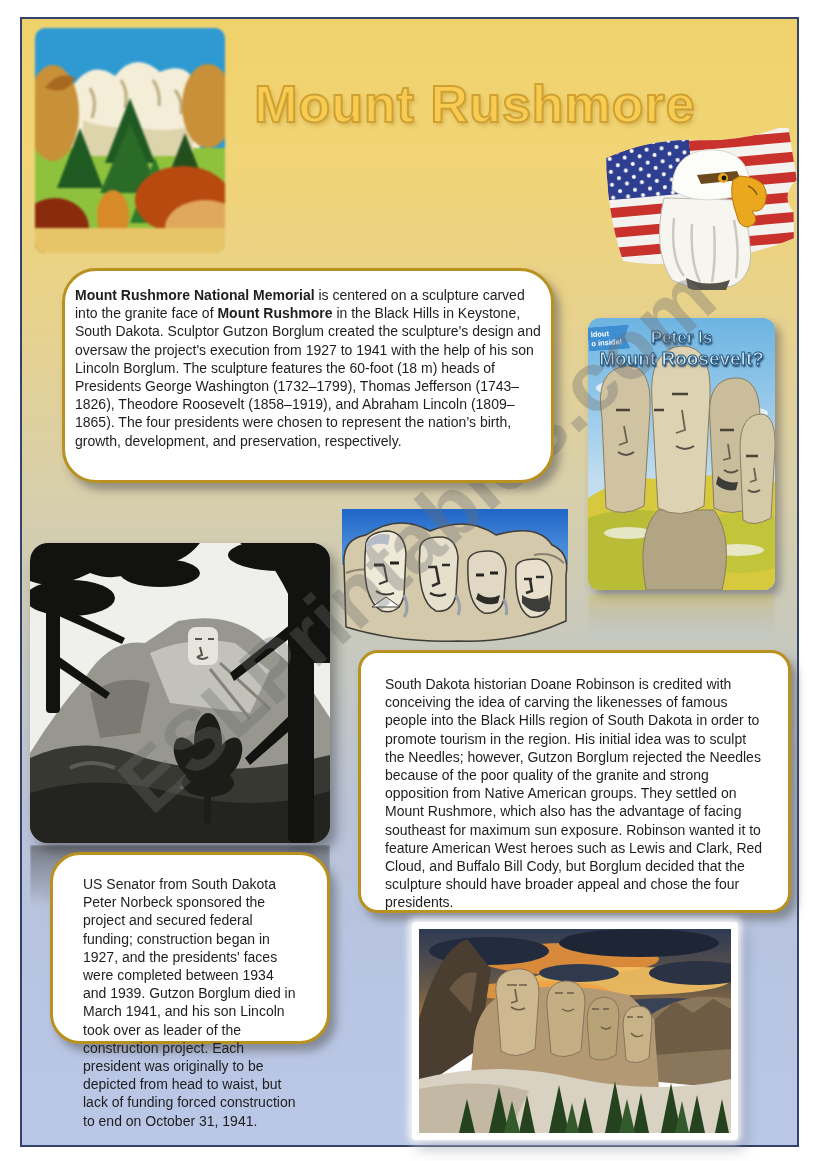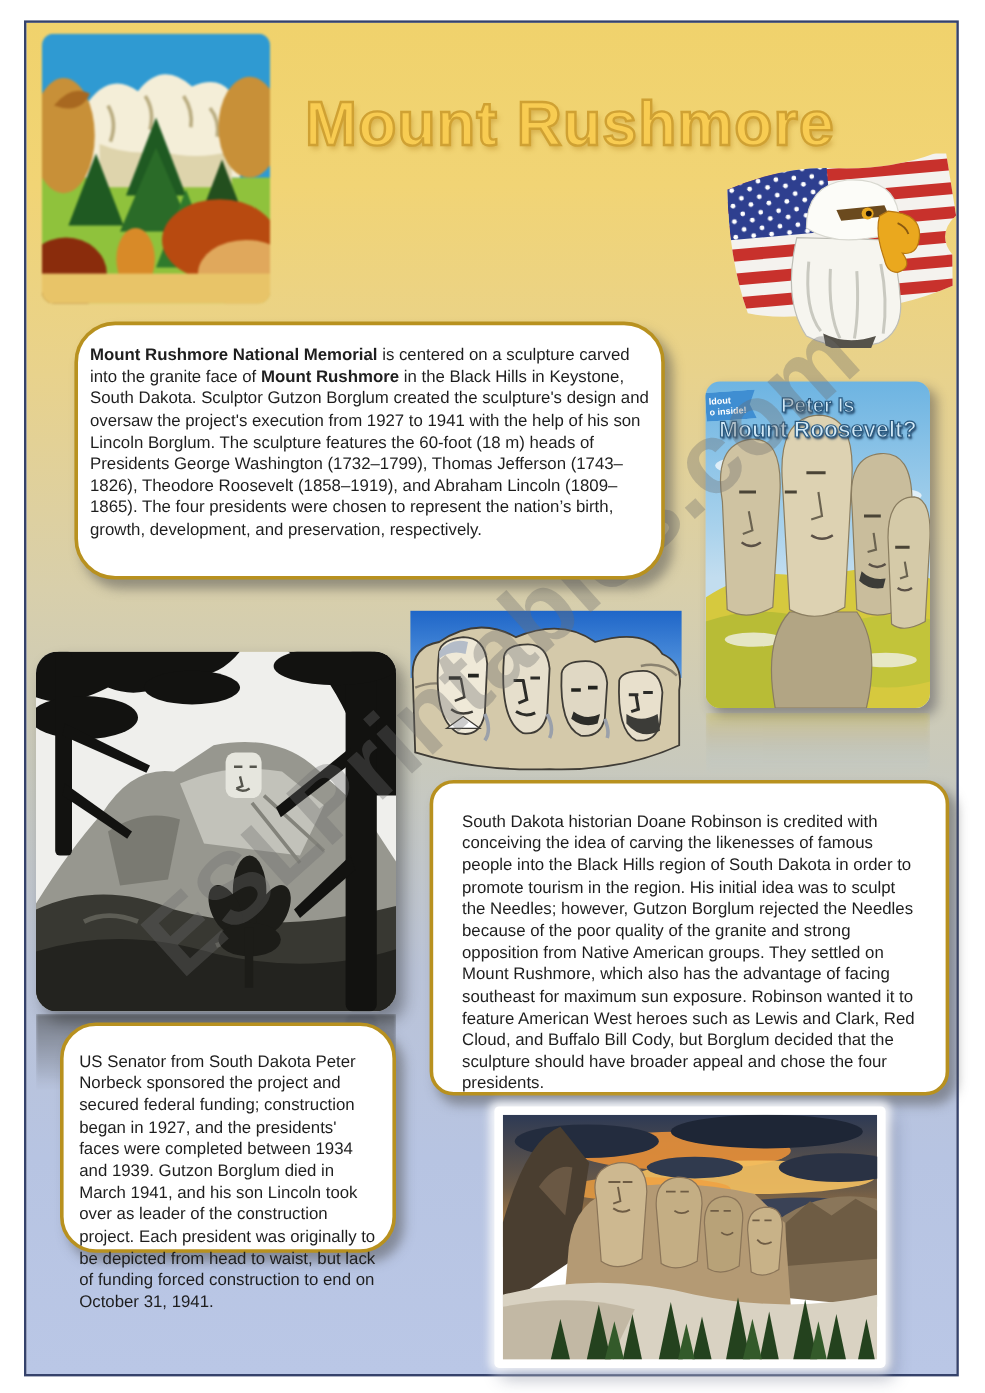--- a/index.html
+++ b/index.html
@@ -17,21 +17,21 @@
   
   .watermark{position:absolute;left:100px;top:760px;z-index:3;white-space:nowrap;
         font-size:84px;font-weight:bold;color:rgba(108,108,108,.34);
         transform:rotate(-42deg);transform-origin:0 0;pointer-events:none;}
   
   .textbox{position:absolute;background:#ffffff;border:3px solid #b8911f;z-index:4;
         box-shadow:6px 7px 9px rgba(80,80,80,.5);color:#1e1e1e;}
   .textbox p{margin:0;font-size:14px;line-height:18.2px;}
   .box1{left:62px;top:268px;width:492px;height:215px;border-radius:34px;padding:15px 10px;box-sizing:border-box;}
   .box2{left:358px;top:650px;width:433px;height:263px;border-radius:20px;padding:22px 24px;box-sizing:border-box;}
-  .box3{left:50px;top:852px;width:280px;height:192px;border-radius:30px;padding:20px 13px;box-sizing:border-box;}
+  .box3{left:50px;top:852px;width:280px;height:192px;border-radius:30px;padding:20px 30px;box-sizing:border-box;}
   
   .img{position:absolute;z-index:1;}
   .painting{left:35px;top:28px;width:190px;height:225px;border-radius:10px;overflow:hidden;filter:blur(1px);}
   .eagle{left:602px;top:128px;width:200px;height:162px;}
   .coverwrap{left:588px;top:318px;width:187px;height:340px;}
   .cover{position:relative;width:187px;height:272px;border-radius:12px;overflow:hidden;
         background:linear-gradient(180deg,#6db4e2 0%,#a9d2ec 45%,#c2ddef 60%);
         box-shadow:5px 6px 10px rgba(40,40,60,.4);}
   .cover-title{position:absolute;top:10px;left:0;width:100%;text-align:center;z-index:2;
         font-weight:bold;color:#d3e9f6;-webkit-text-stroke:1px #2a5a80;

